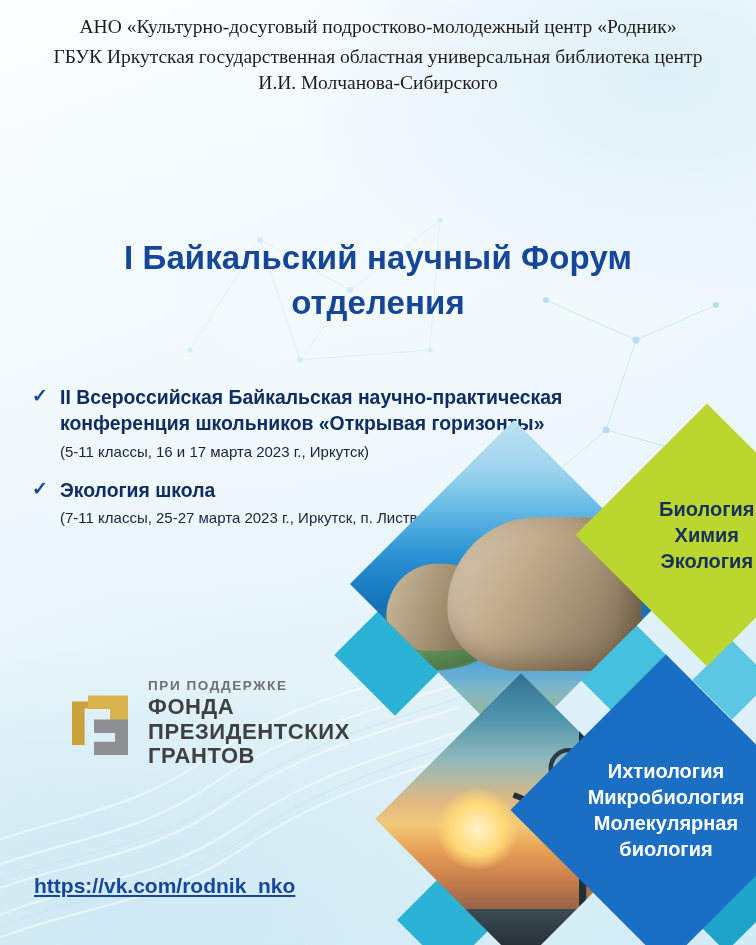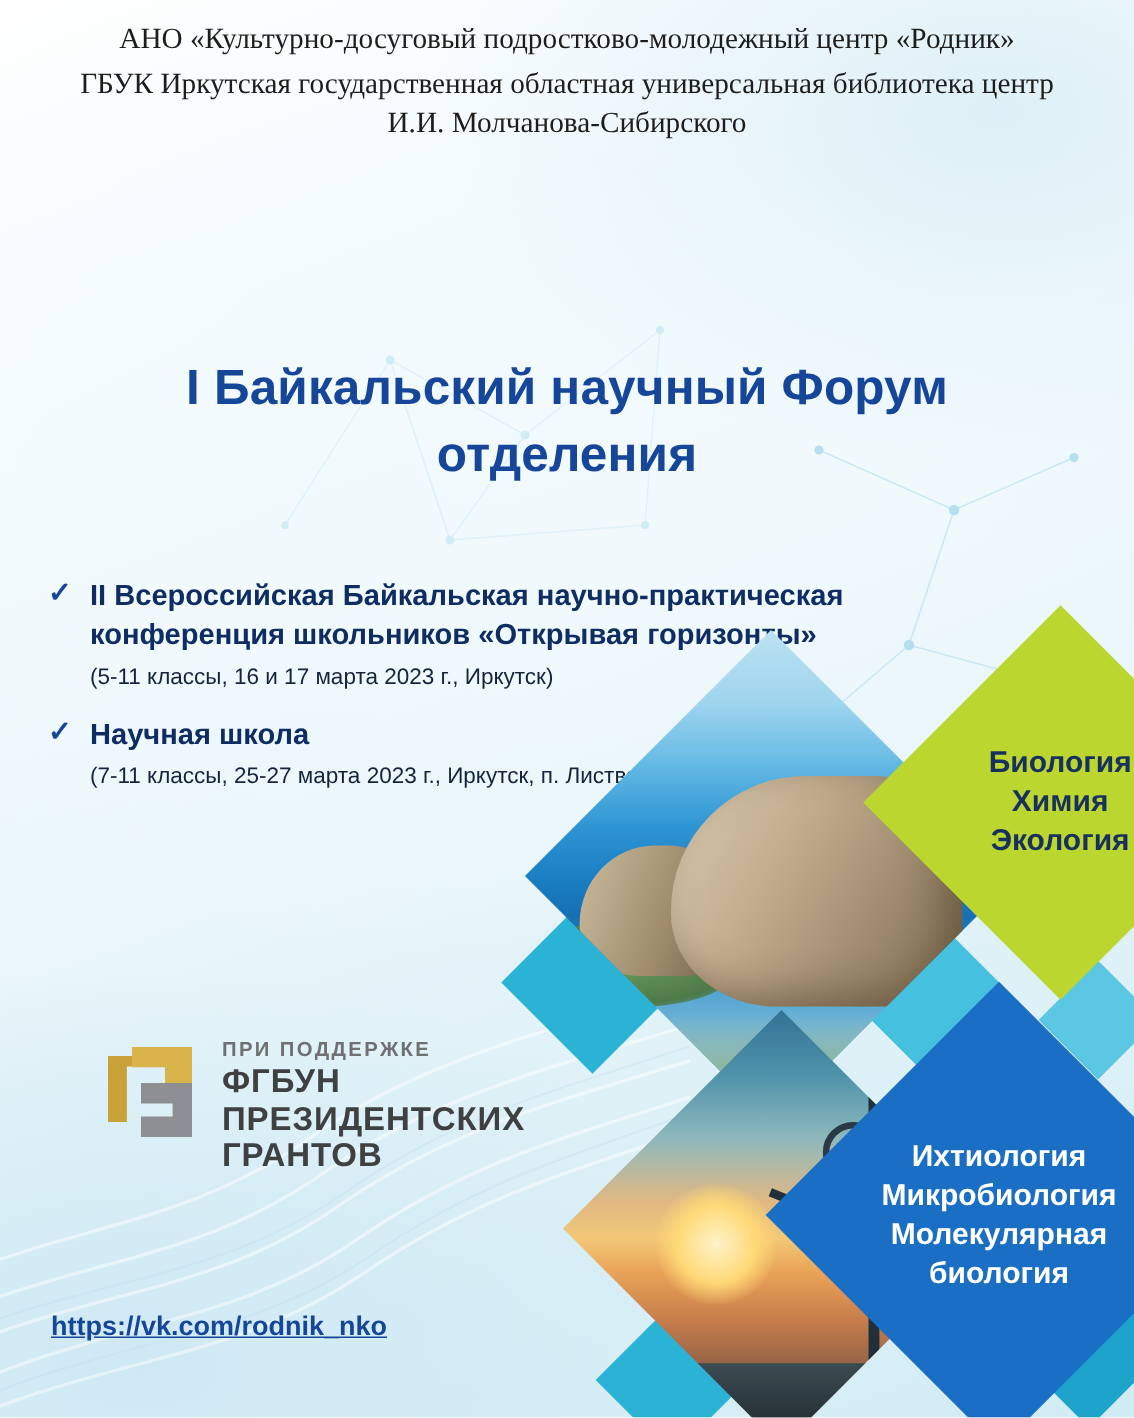--- a/index.html
+++ b/index.html
@@ -291,23 +291,23 @@
     width: 220px;
     height: 220px;
     background: #1a6fc4;
   }
   .badge-blue .txt { font-size: 20px; }
 
   
   .fund {
     position: absolute;
     left: 72px;
-    top: 692px;
+    top: 678px;
     display: flex;
-    align-items: flex-start;
+    align-items: center;
     gap: 14px;
   }
   .fund-mark {
     position: relative;
     width: 62px;
     height: 62px;
     flex: none;
     margin-top: 6px;
   }
   .fm-a {
@@ -345,21 +345,21 @@
     letter-spacing: .6px;
     line-height: 1.12;
     color: #3f4042;
   }
 
   
   .link {
     position: absolute;
     left: 34px;
     top: 874px;
-    font-size: 18px;
+    font-size: 21px;
     font-weight: bold;
     color: #15469a;
     text-decoration: underline;
   }
 </style>
 </head>
 <body>
 
 <div class="poster">
 
@@ -415,21 +415,21 @@
   <div class="main-title">I Байкальский научный Форум отделения</div>
 
   <div class="items">
     <div class="item">
       <span class="check">✓</span>
       <div class="item-title">II Всероссийская Байкальская научно-практическая конференция школьников «Открывая горизонты»</div>
       <div class="item-sub">(5-11 классы, 16 и 17 марта 2023 г., Иркутск)</div>
     </div>
     <div class="item">
       <span class="check">✓</span>
-      <div class="item-title">Научная школа</div>
+      <div class="item-title">Экология школа</div>
       <div class="item-sub">(7-11 классы, 25-27 марта 2023 г., Иркутск, п. Листвянка)</div>
     </div>
   </div>
 
   <div class="tile tile-teal" style="left:352px; top:612px; width:86px; height:86px;"></div>
   <div class="tile tile-teal3" style="left:596px; top:640px; width:78px; height:78px;"></div>
   <div class="tile tile-teal2" style="left:678px; top:836px; width:96px; height:96px;"></div>
   <div class="tile tile-teal" style="left:412px; top:884px; width:72px; height:72px;"></div>
   <div class="tile tile-teal3" style="left:704px; top:652px; width:56px; height:56px; opacity:.85;"></div>
 
@@ -469,21 +469,21 @@
   </div>
 
   <div class="fund">
     <div class="fund-mark">
       <div class="fm-a"></div>
       <div class="fm-b"></div>
       <div class="fm-c"></div>
     </div>
     <div class="fund-text">
       <div class="fund-small">ПРИ ПОДДЕРЖКЕ</div>
-      <div class="fund-big" style="white-space:pre-line;">ФГБУН
+      <div class="fund-big" style="white-space:pre-line;">ФОНДА
 ПРЕЗИДЕНТСКИХ
 ГРАНТОВ</div>
     </div>
   </div>
 
   <a class="link" href="#">https://vk.com/rodnik_nko</a>
 
 </div>
 
 </body></html>

